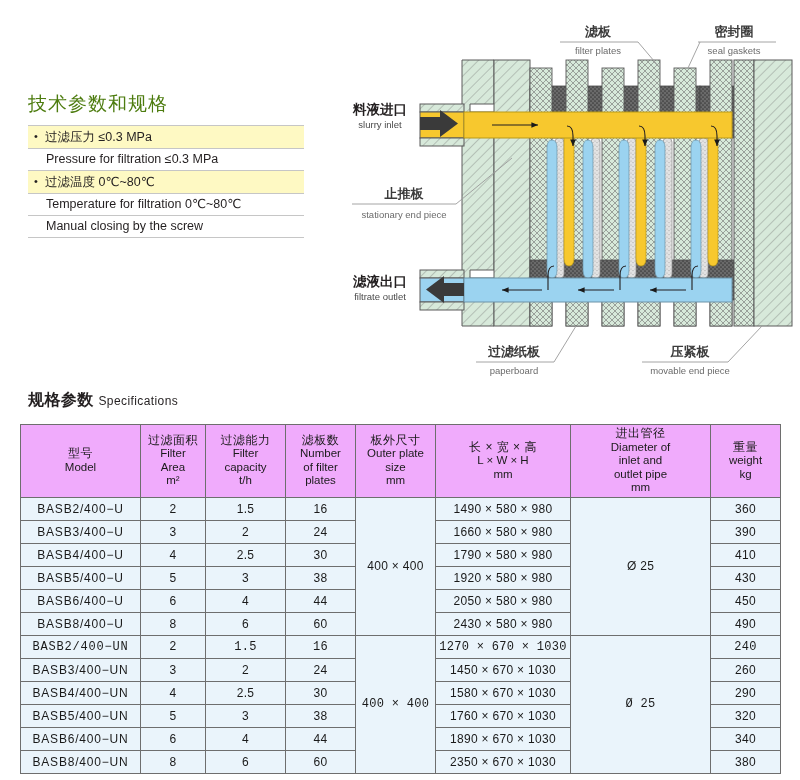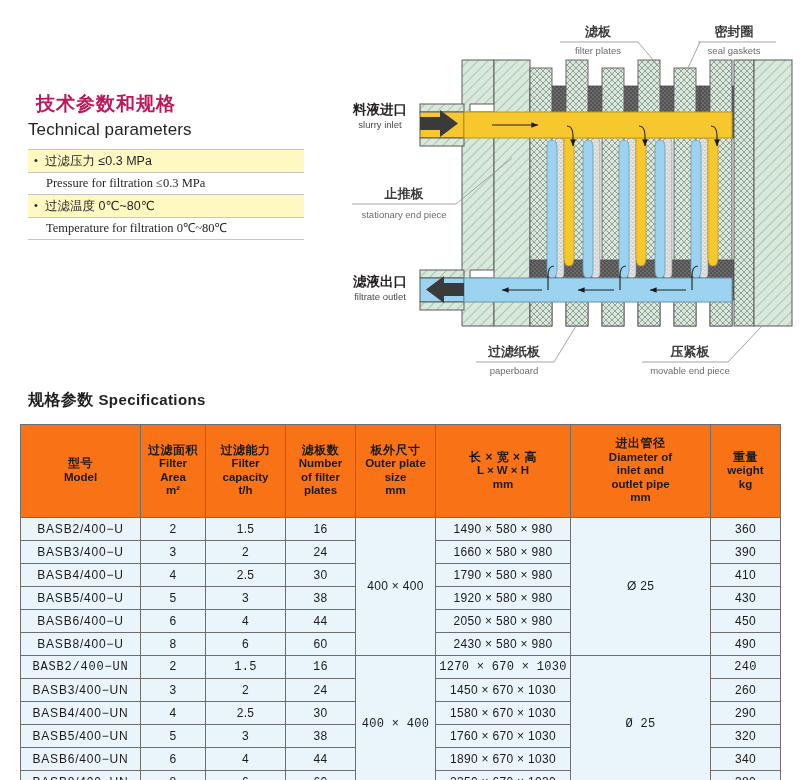--- a/index.html
+++ b/index.html
@@ -16,24 +16,24 @@
   }
 
   
   #tech-block {
     position: absolute;
     left: 28px; top: 92px;
     width: 276px;
   }
   .tech-title-cn {
     font-size: 19px;
-    font-weight: bold;
+    font-weight: normal;
     letter-spacing: 1px;
-    color: #be185d;
-    margin: 0 0 4px 8px;
+    color: #4d7c0f;
+    margin: 0 0 4px 0;
     line-height: 1.25;
   }
   .tech-title-en {
     font-size: 17px;
     color: #231f20;
     line-height: 1.22;
     margin: 0 0 9px 0;
     letter-spacing: .1px;
   }
   .spec-list {
@@ -49,21 +49,20 @@
     white-space: nowrap;
   }
   .spec-list li.cn {
     background: #fef9c3;
     color: #231f20;
   }
   .spec-list li.en {
     background: #ffffff;
     color: #231f20;
     padding-left: 18px;
-    font-family: Liberation Serif, serif;
   }
   .spec-list li.cn .bullet {
     display: inline-block;
     width: 11px;
     color: #231f20;
     font-size: 11px;
     vertical-align: 1px;
   }
 
   
@@ -99,44 +98,44 @@
 
   
   #spec-heading {
     position: absolute;
     left: 28px; top: 390px;
     font-size: 16px;
     font-weight: bold;
     letter-spacing: .4px;
   }
   #spec-heading .en {
-    font-weight: bold;
-    font-size: 15px;
+    font-weight: normal;
+    font-size: 12px;
   }
   #spec-table {
     position: absolute;
     left: 20px; top: 424px;
     width: 760px;
     border-collapse: collapse;
     table-layout: fixed;
     font-size: 11.5px;
   }
   #spec-table th, #spec-table td {
     border: 1px solid #6e6e6e;
     text-align: center;
     vertical-align: middle;
     color: #1a1a1a;
     padding: 0;
   }
   #spec-table thead th {
-    background: #f97316;
+    background: #f0abfc;
     height: 72px;
-    font-weight: bold;
+    font-weight: normal;
     line-height: 13.5px;
-    padding: 12px 1px;
+    padding: 2px 1px;
   }
   #spec-table thead th .cn {
     font-size: 12px;
     letter-spacing: .5px;
     display: block;
   }
   #spec-table thead th .en {
     font-size: 11.5px;
     display: block;
   }
@@ -151,27 +150,27 @@
     margin-top: 32px;
   }
   .grp-sep td { border-top: 2px solid #6e6e6e; font-family: Liberation Mono, monospace; }
 </style>
 </head>
 <body>
 
 <div id="tech-block">
   <div class="tech-title-cn">技术参数和规格</div>
   <div class="tech-title-en">
-    <div>Technical parameters</div>
   </div>
   <ul class="spec-list" id="spec-list">
       <li class="cn"><span class="bullet">•</span><span>过滤压力 ≤0.3 MPa</span></li>
       <li class="en"><span>Pressure for filtration ≤0.3 MPa</span></li>
       <li class="cn"><span class="bullet">•</span><span>过滤温度 0℃~80℃</span></li>
       <li class="en"><span>Temperature for filtration 0℃~80℃</span></li>
+      <li class="en"><span>Manual closing by the screw</span></li>
     </ul>
 </div>
 
 <div id="diagram">
 <svg width="470" height="385" viewBox="0 0 470 385" xmlns="http://www.w3.org/2000/svg">
   <defs>
 
     <pattern id="hatchDiag" width="7" height="7" patternUnits="userSpaceOnUse" patternTransform="rotate(45)">
       <rect width="7" height="7" fill="#d7e9da"></rect>
       <line x1="0" y1="0" x2="0" y2="7" stroke="#6f6f6f" stroke-width="0.7"></line>

